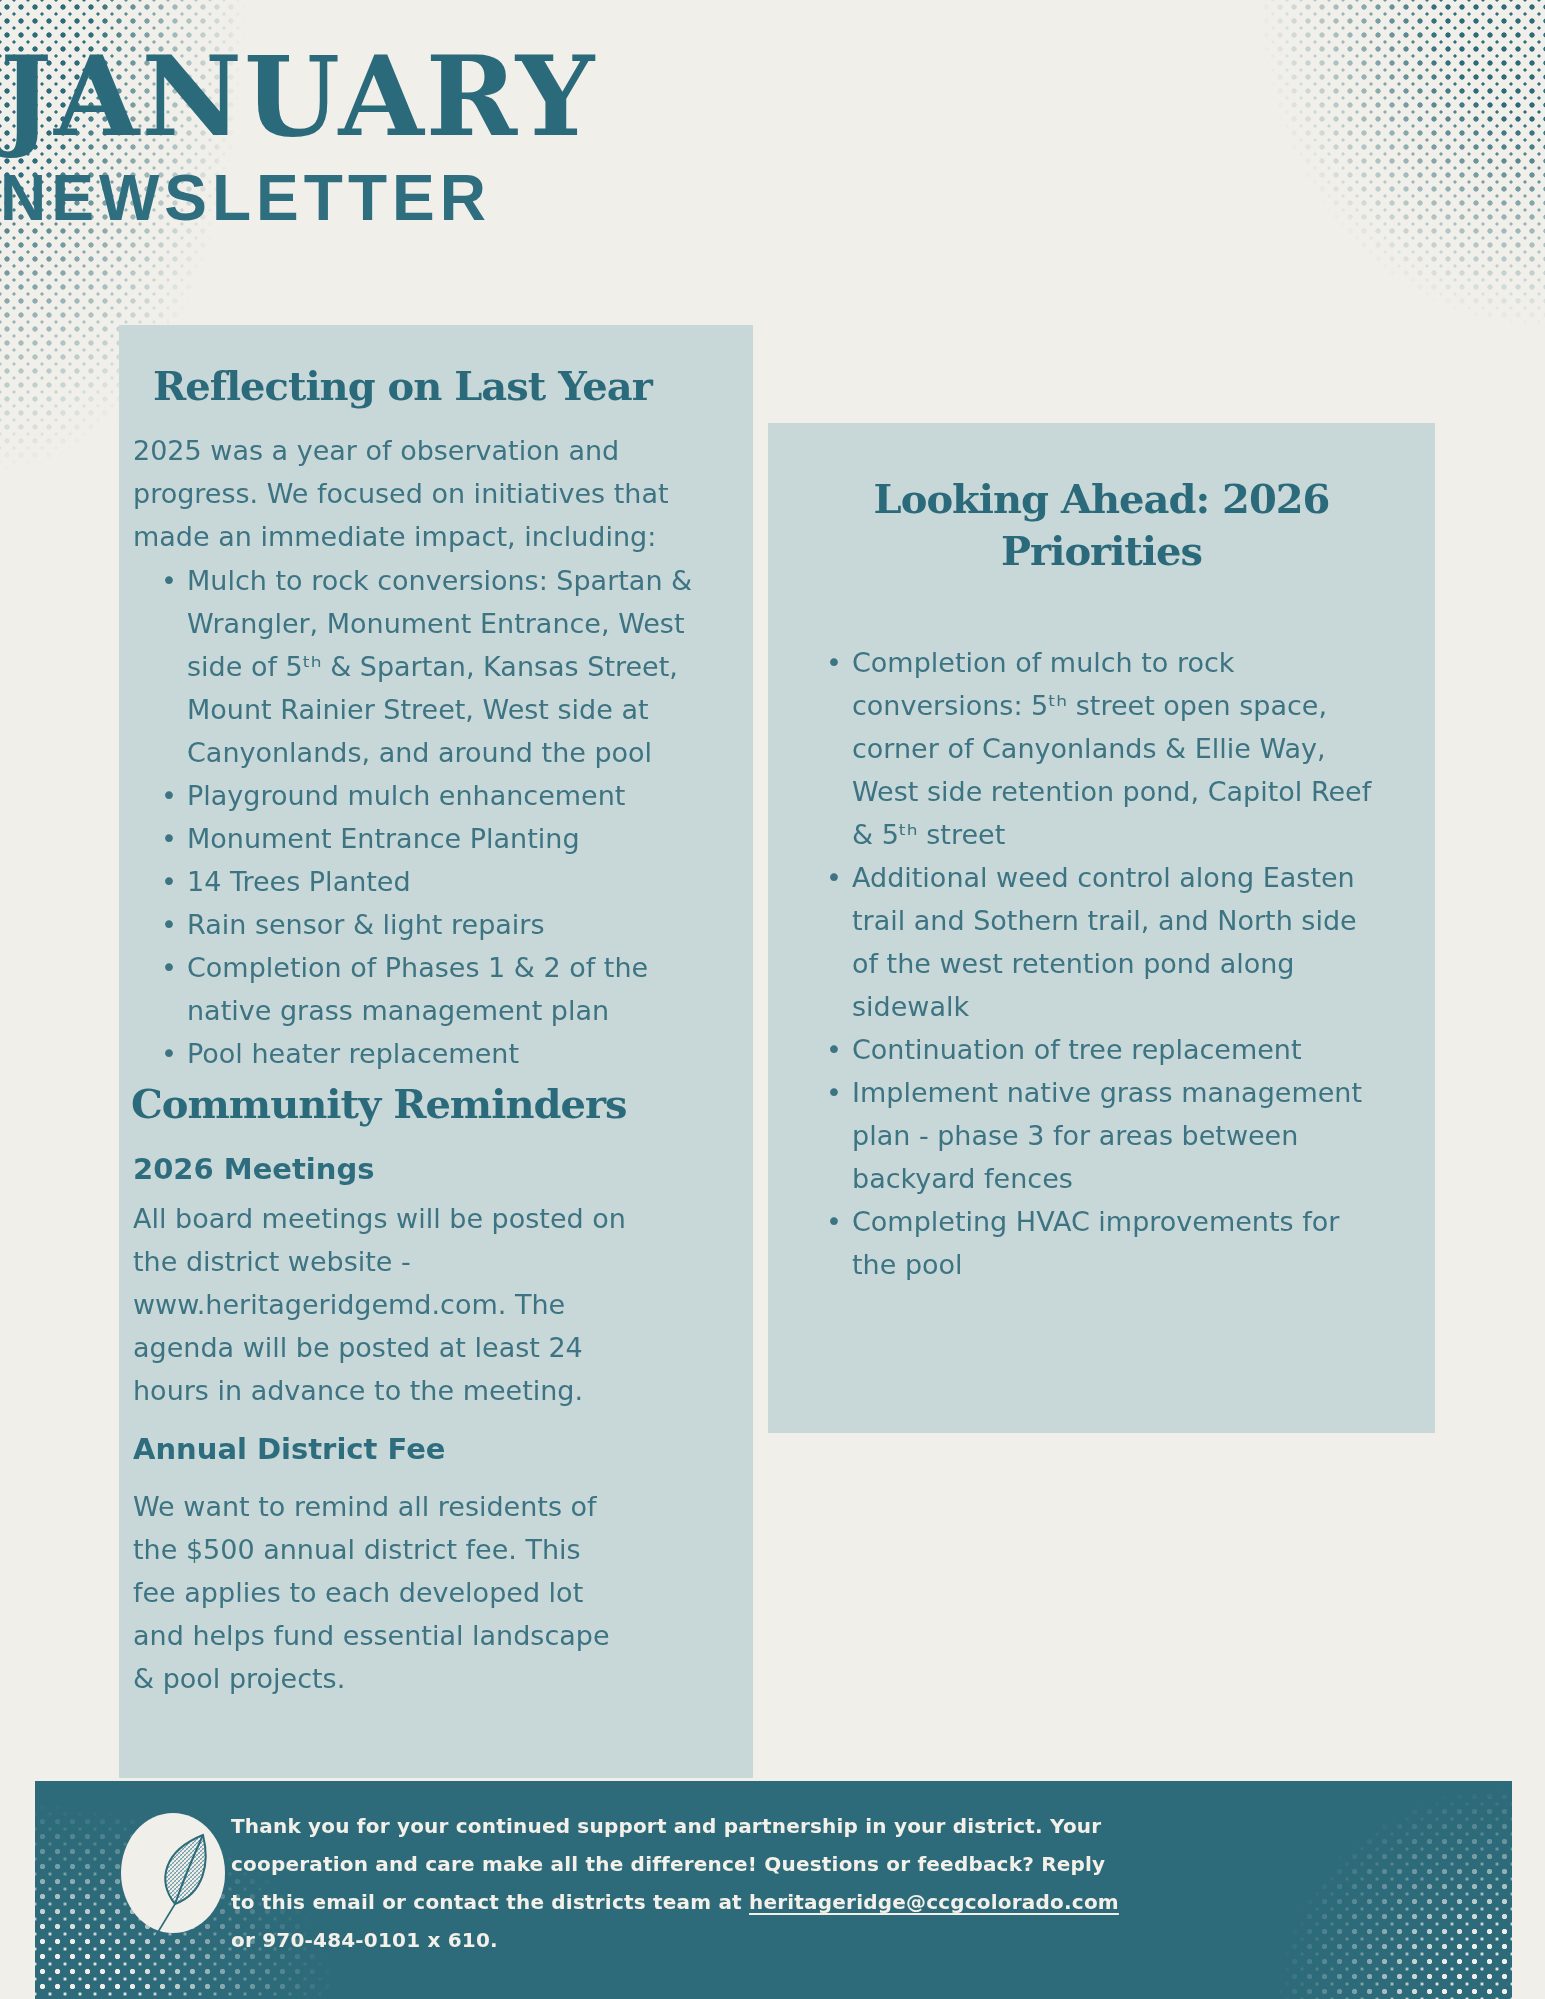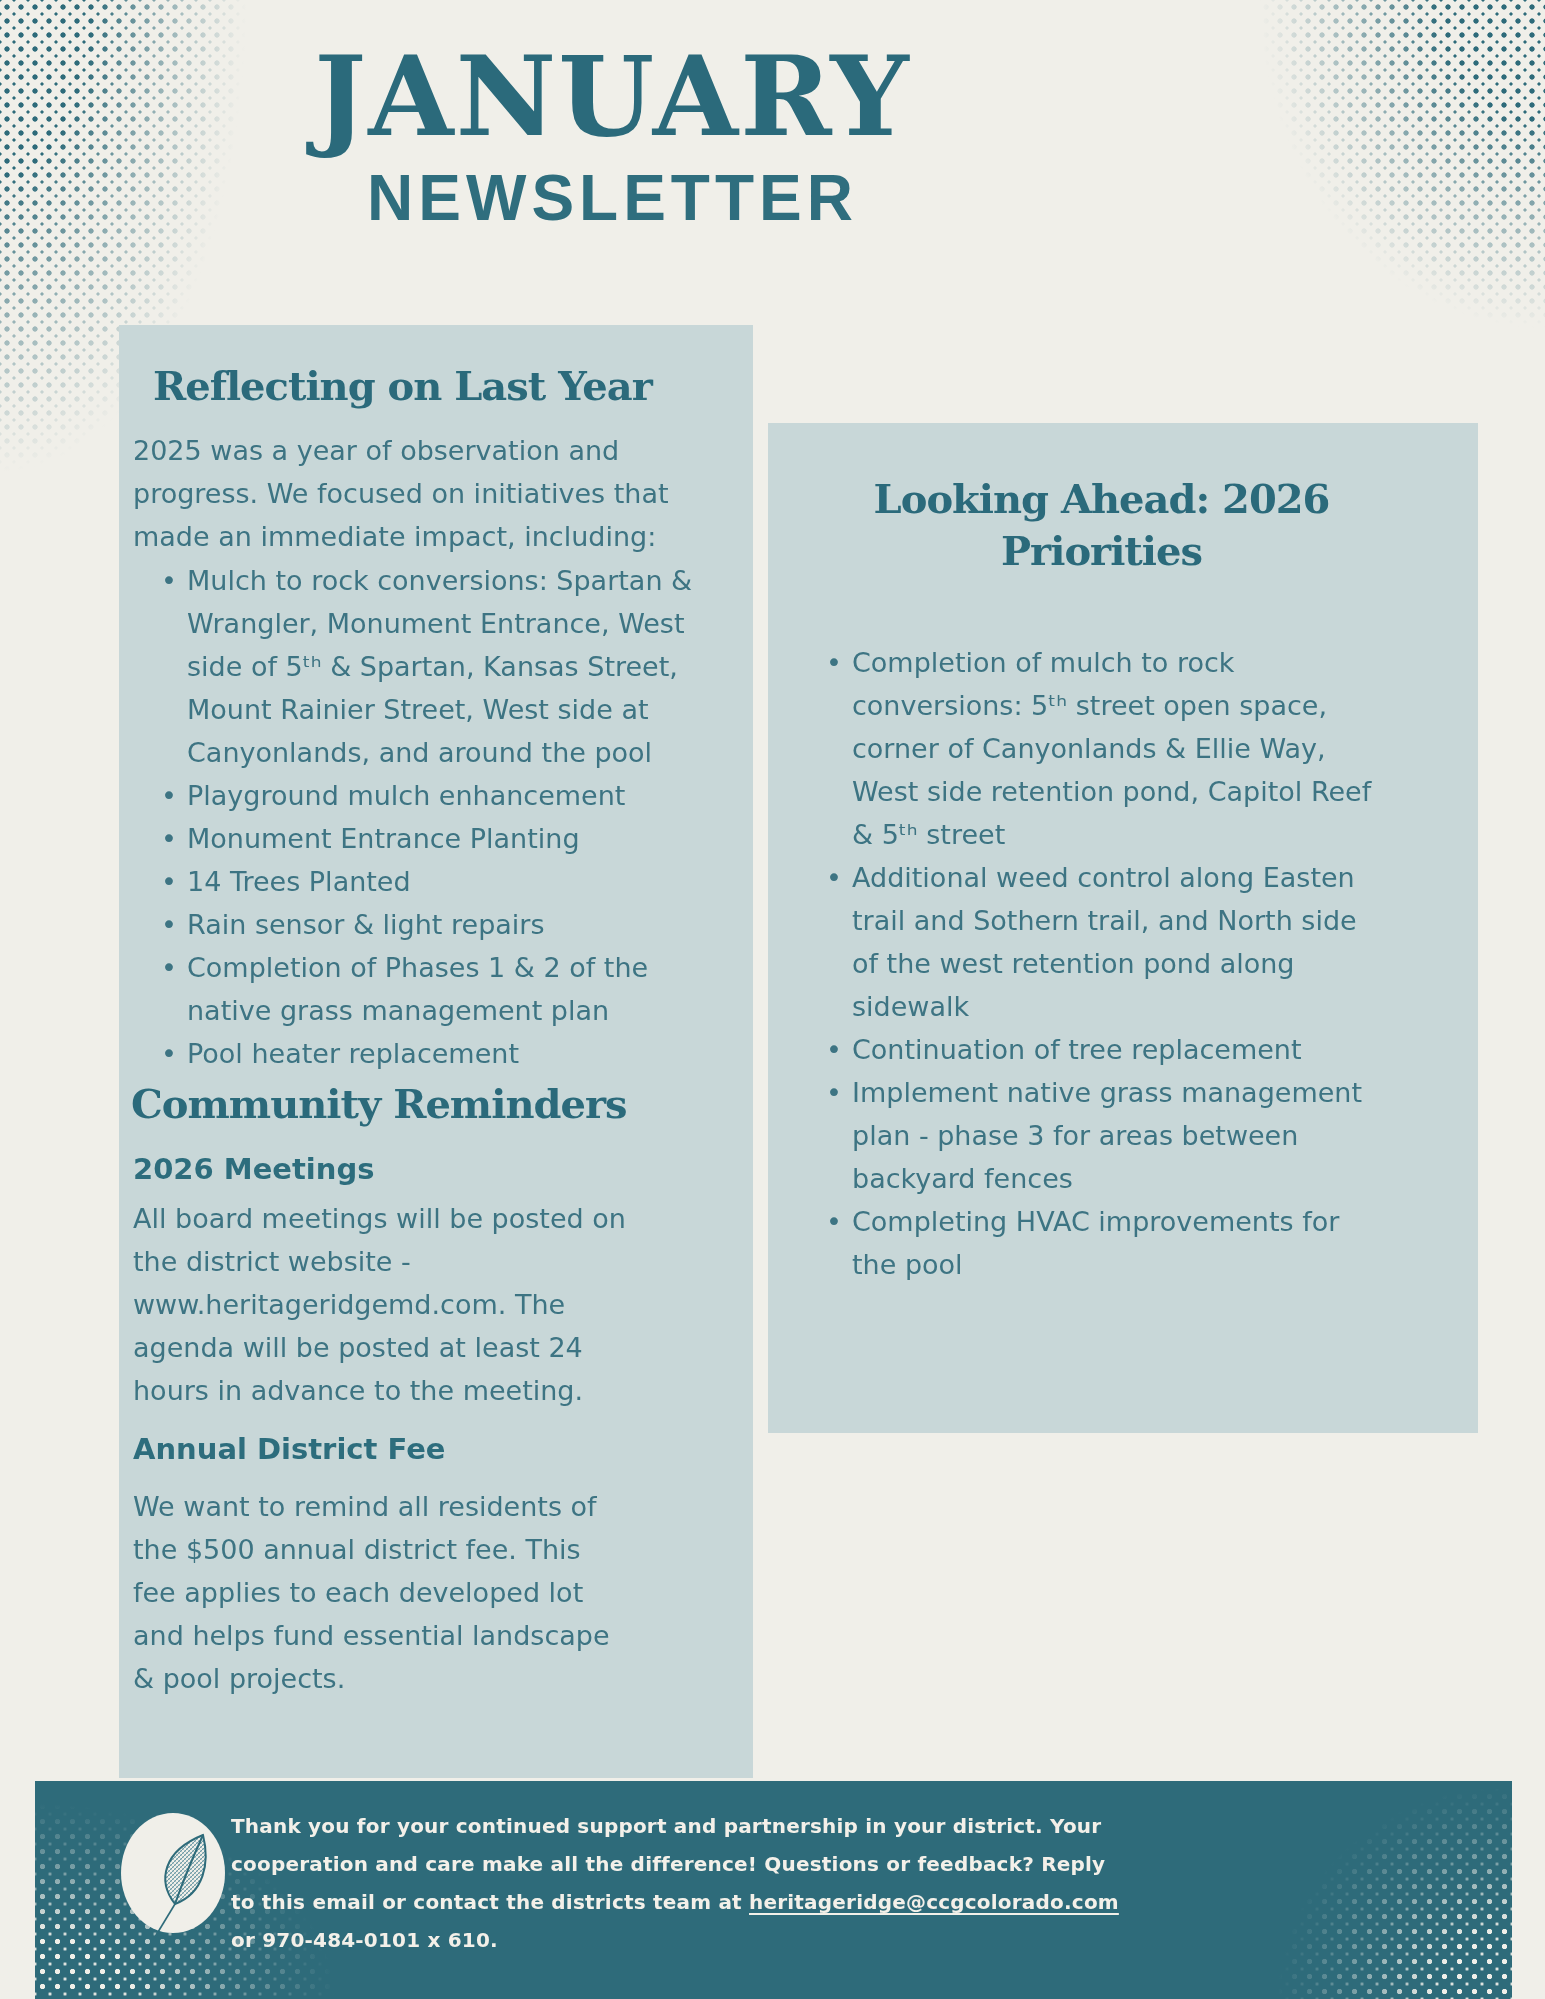--- a/index.html
+++ b/index.html
@@ -34,38 +34,38 @@
       radial-gradient(#2e6b7a 1.3px, rgba(46,107,122,0) 1.9px);
     background-size:14px 14px,14px 14px;
     background-position:0 0,7px 7px;
   }
   .dots-tr::after{
     content:"";position:absolute;inset:0;
     background:radial-gradient(ellipse 125% 120% at 100% 0%, rgba(240,239,233,0) 28%, rgba(240,239,233,.55) 52%, #f0efe9 76%);
   }
 
   
-  .masthead{position:absolute;left:0;top:0;width:1225px;text-align:center;}
+  .masthead{position:absolute;left:0;top:0;width:1225px;text-align:left;}
   .title-month{
     position:relative;margin:0;top:38px;
     font-family:"DejaVu Serif", serif;font-weight:bold;
     font-size:110px;line-height:118px;letter-spacing:2px;
     color:#2b6a7b;
   }
   .title-sub{
     position:relative;top:44px;
     font-family:"Liberation Sans", sans-serif;font-weight:bold;
     font-size:64px;line-height:72px;letter-spacing:5px;
     color:#2f6e7e;
   }
 
   
   .panel{position:absolute;background:#c8d7d8;}
   .left-panel{left:119px;top:325px;width:634px;height:1453px;}
-  .right-panel{left:768px;top:423px;width:667px;height:1010px;padding-left:43px;}
+  .right-panel{left:768px;top:423px;width:667px;height:1010px;}
 
   .display{
     margin:0;font-family:"DejaVu Serif", serif;font-weight:bold;
     color:#2b6a7b;font-size:40px;line-height:50px;letter-spacing:-1px;
   }
   .body-text{
     margin:0;color:#3d7483;font-size:27px;line-height:43px;
   }
   .subhead{
     margin:0;color:#2d6d7d;font-weight:bold;font-size:29px;line-height:36px;

